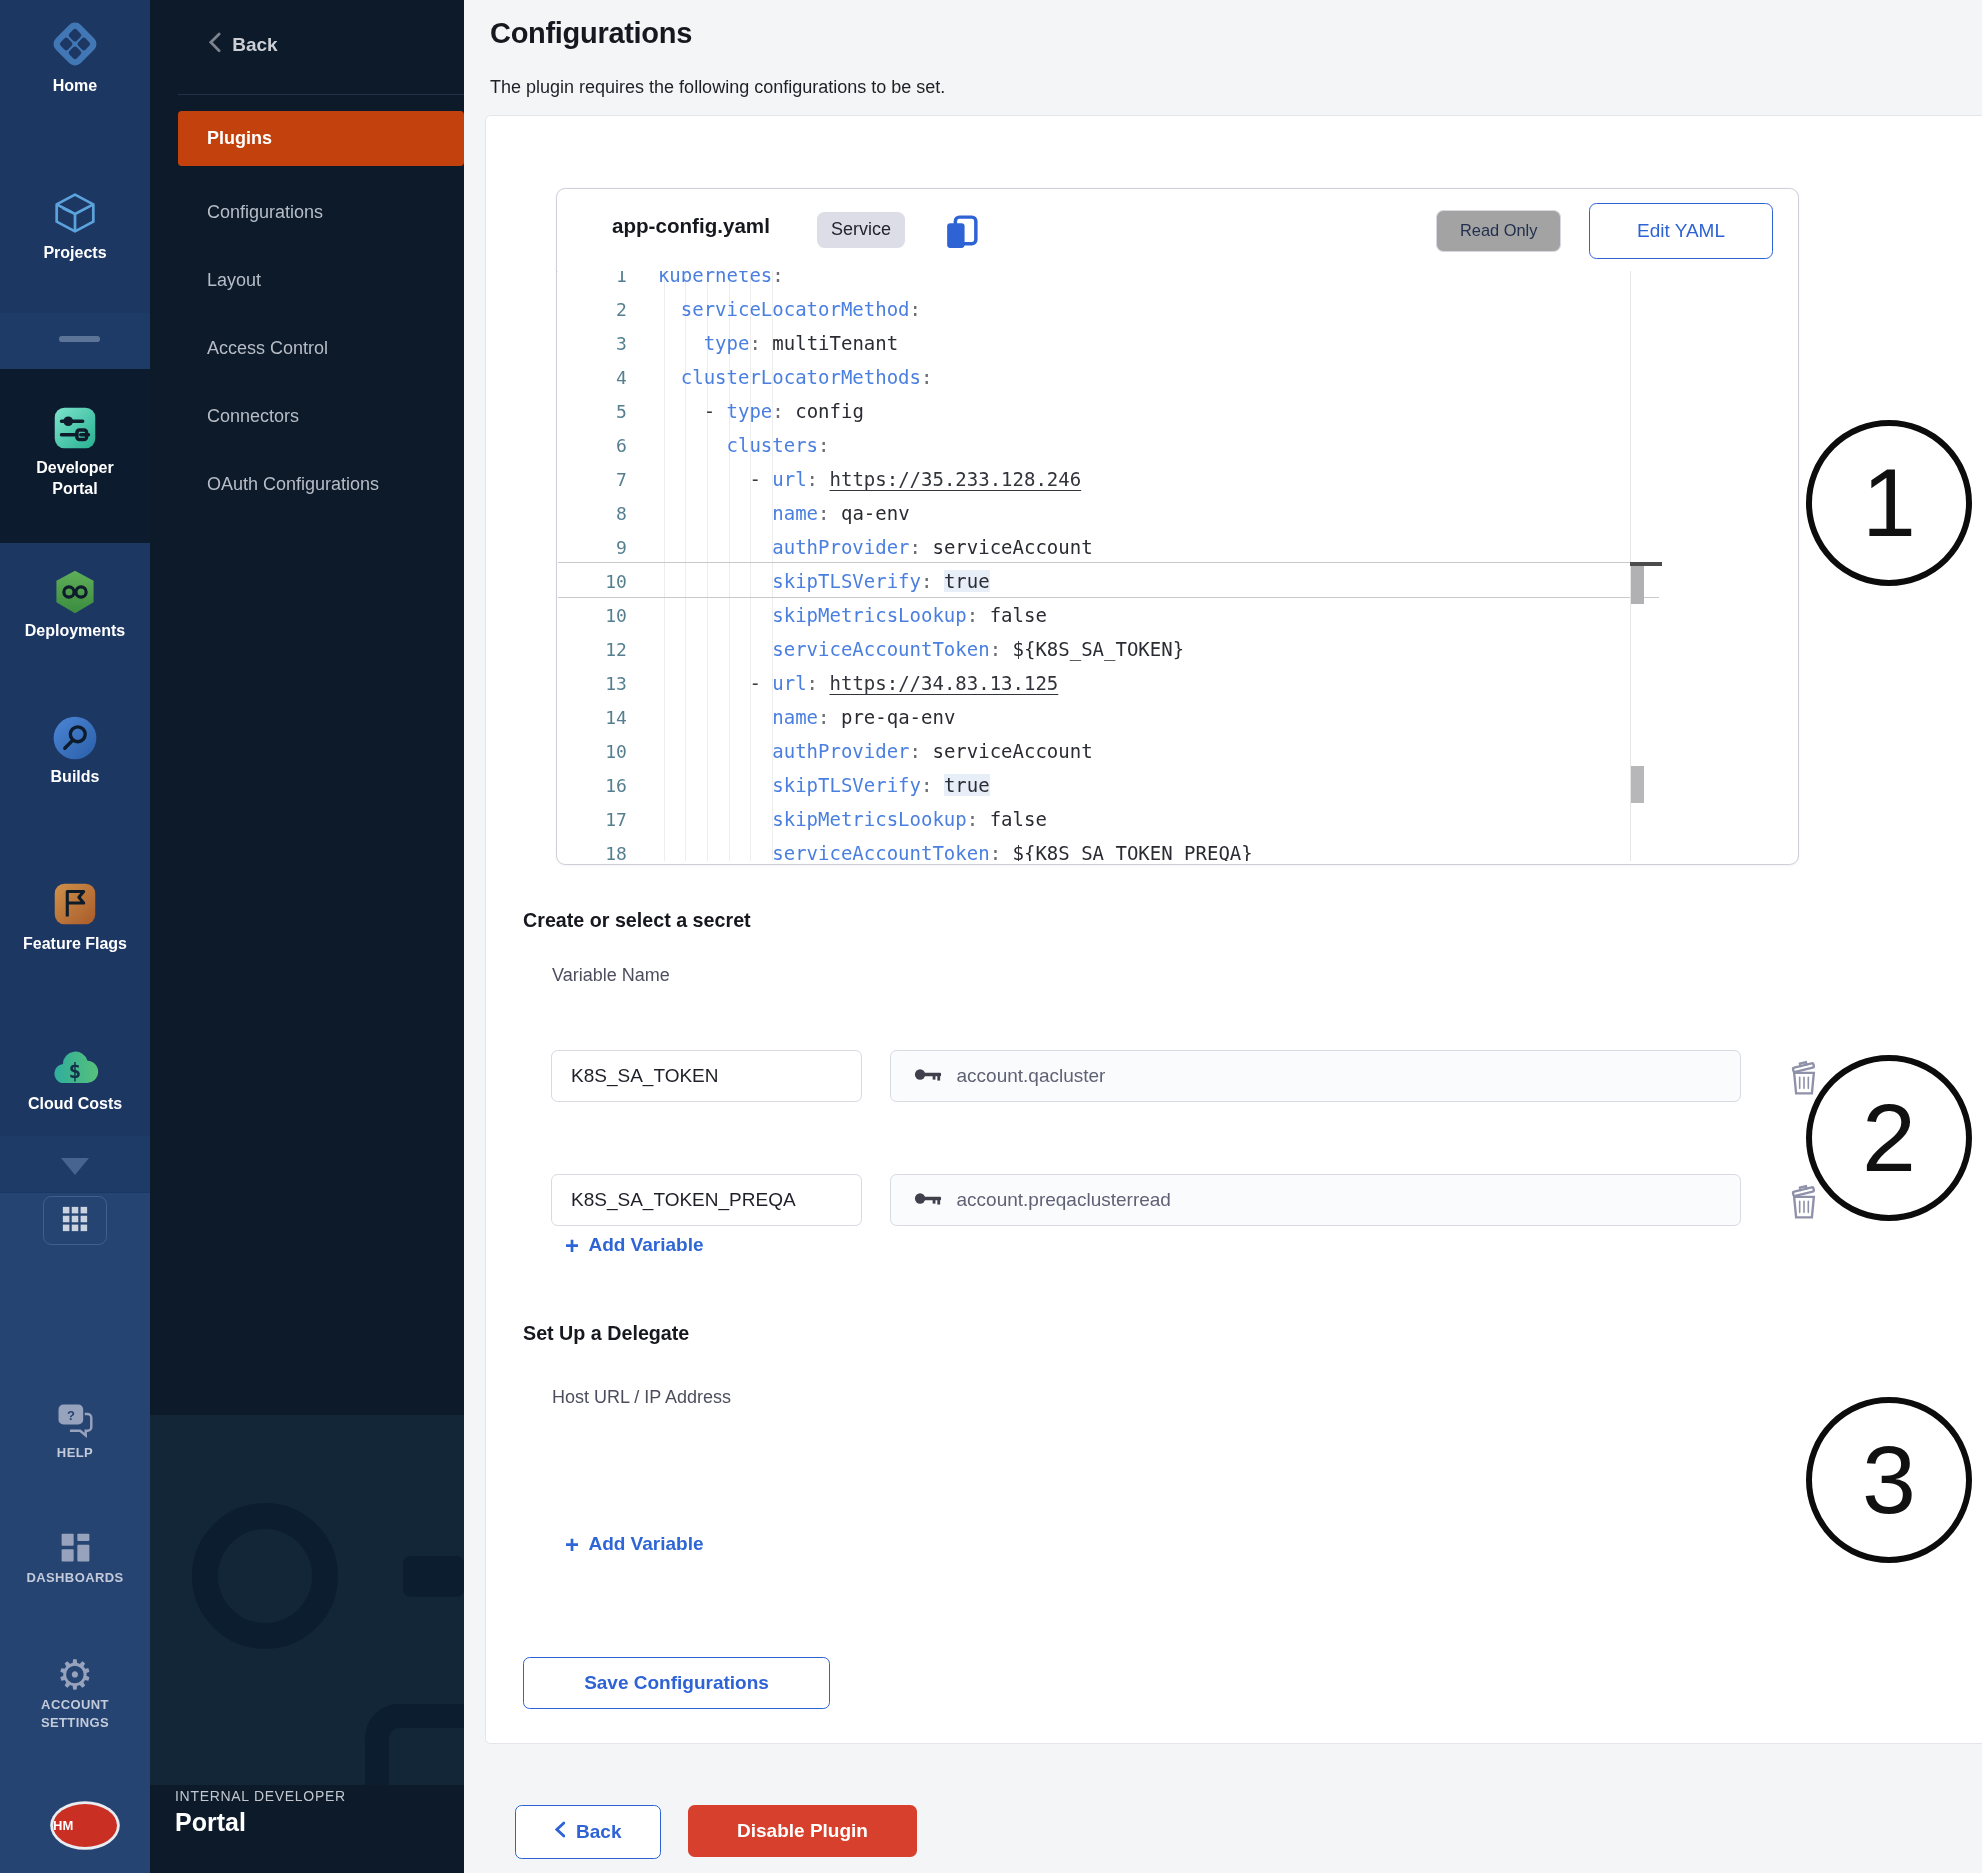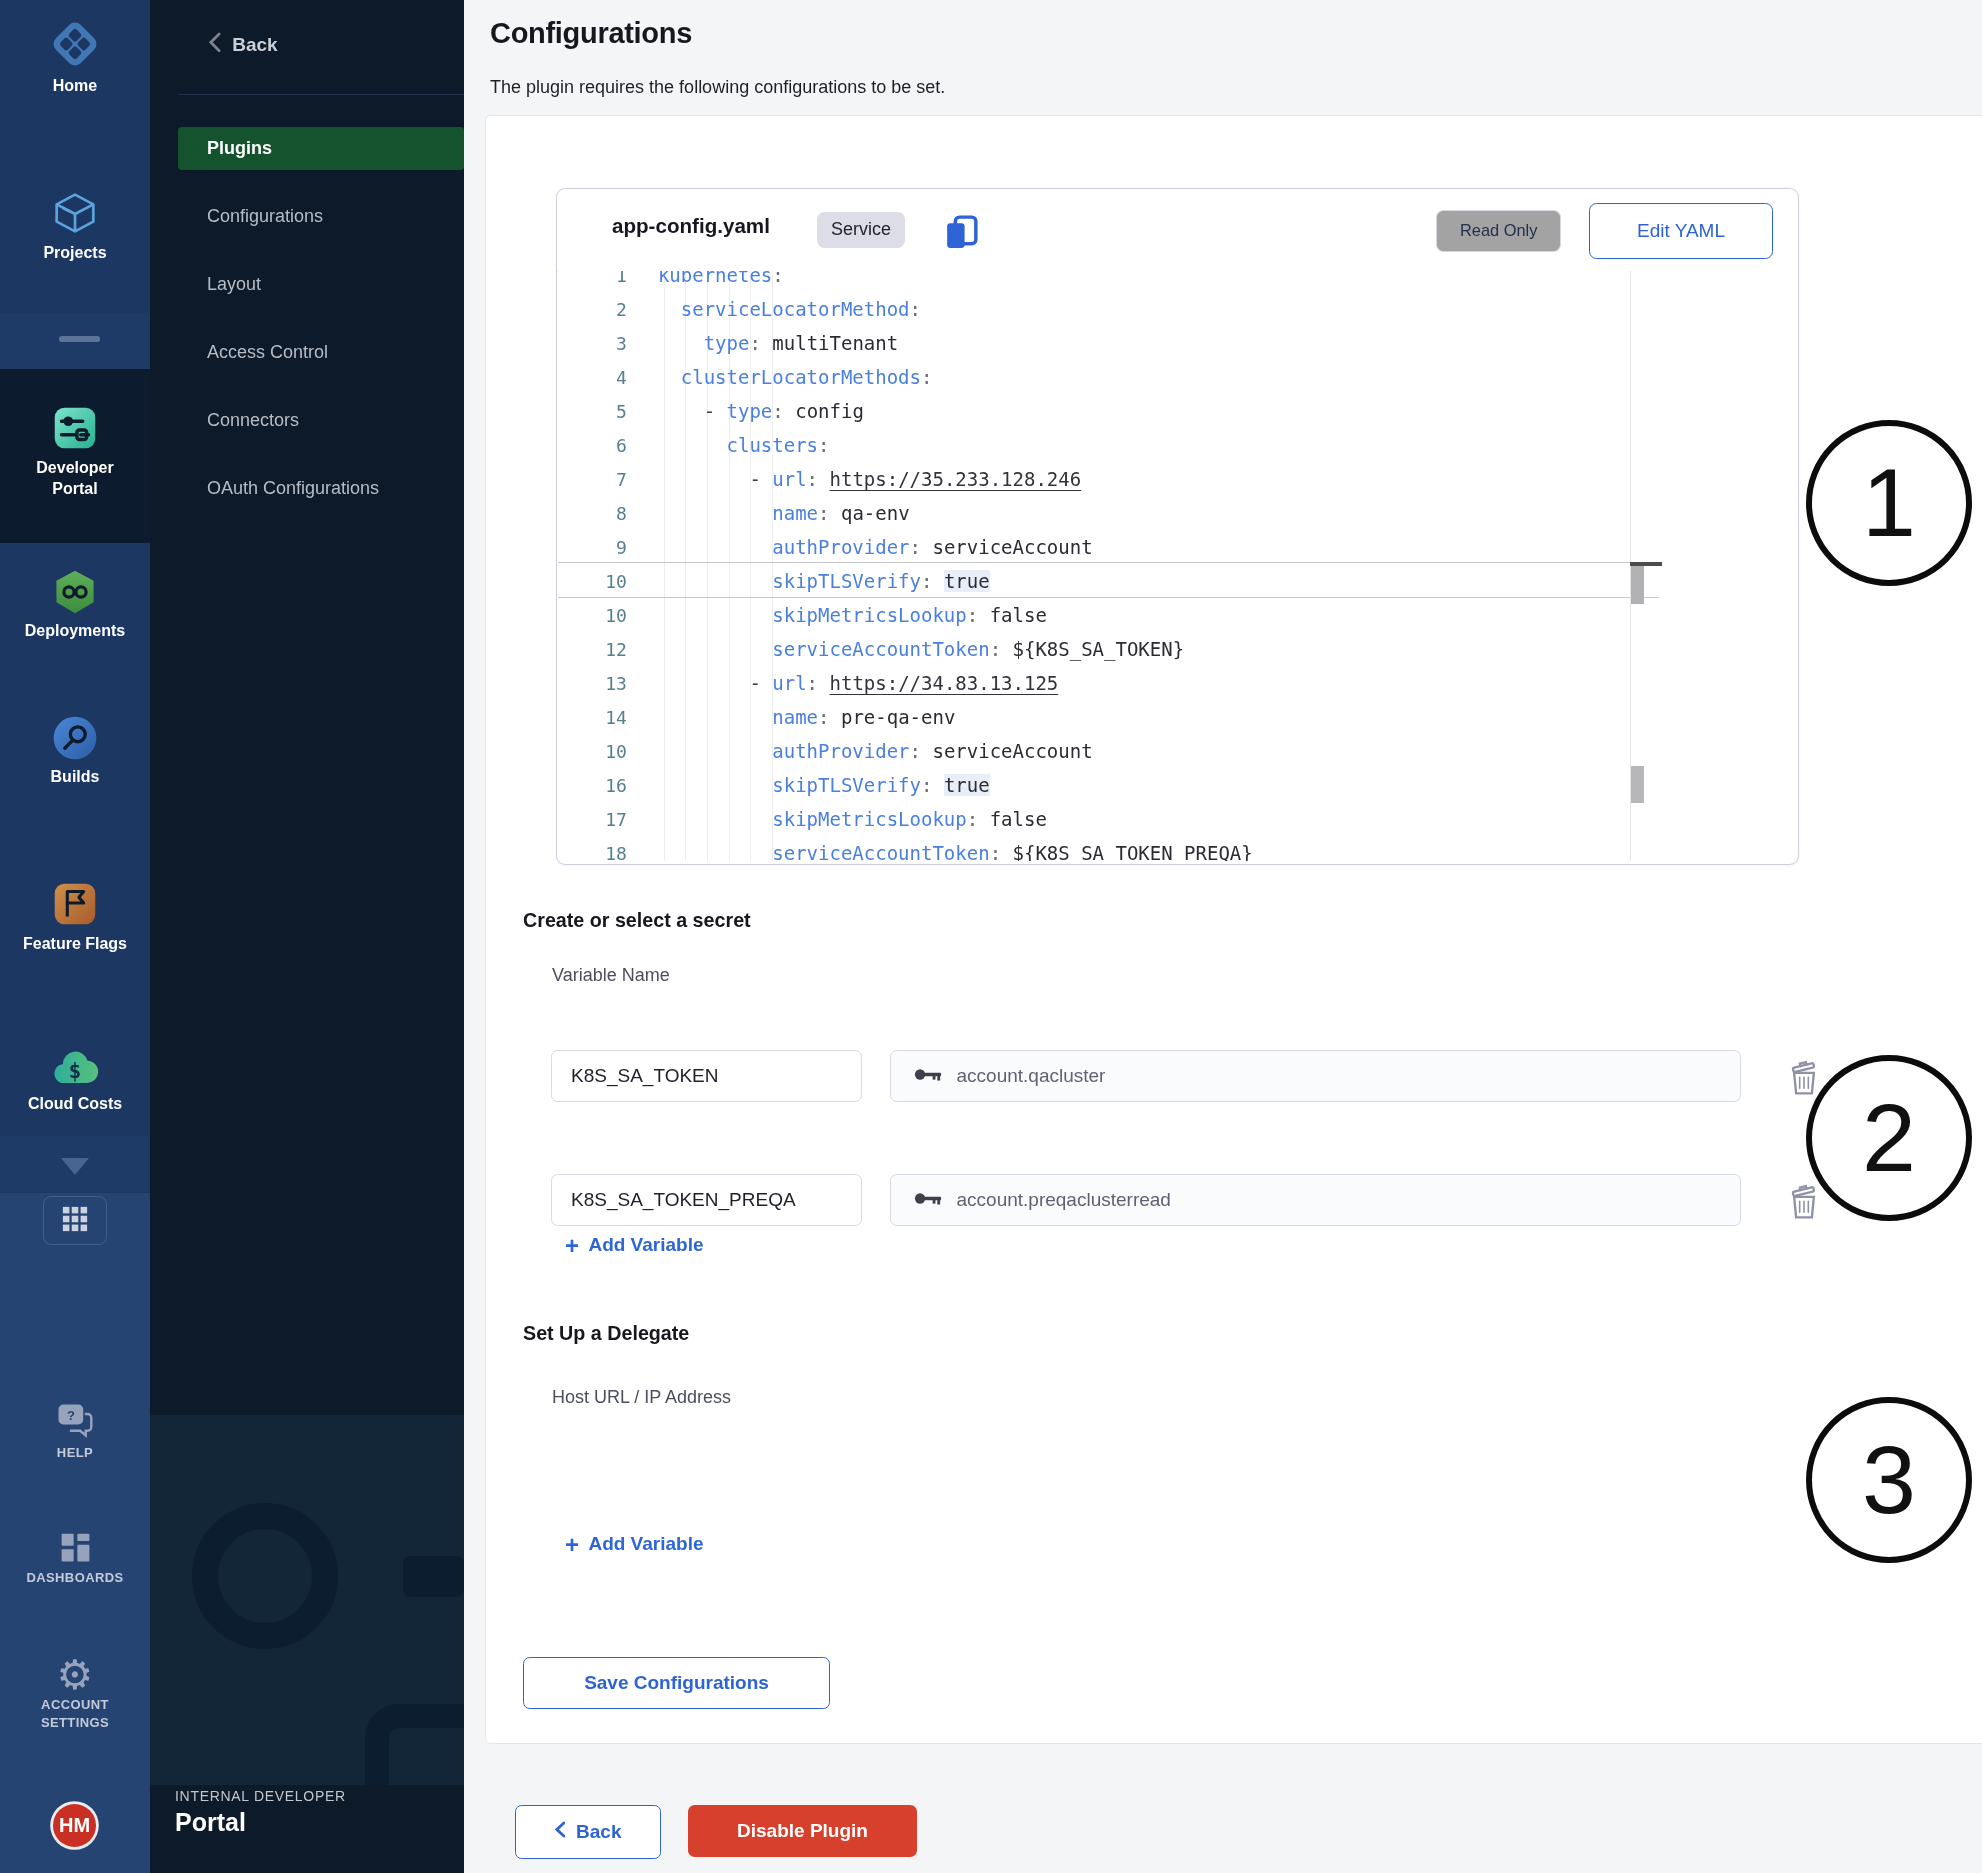--- a/index.html
+++ b/index.html
@@ -8,30 +8,30 @@
   .abs{position:absolute}
   
   #rail{left:0;top:0;width:150px;height:1874px;background:#1d3763}
   .rail-band{left:0;width:150px}
   .rail-item{left:0;width:150px;text-align:center;cursor:pointer}
   .rail-label{color:#fff;font-size:16px;font-weight:700;line-height:1.3}
   .rail-label-sm{color:#c3cbdb;font-size:13px;font-weight:700;letter-spacing:0.4px;line-height:1.35}
   .dash{left:59px;width:41px;height:5.6px;border-radius:2.8px;background:#5d7499}
   .tri{left:61px;width:0;height:0;border-left:14px solid transparent;border-right:14px solid transparent;border-top:17px solid #46648f}
   .gridbtn{left:43px;width:62px;height:47px;border:0.9px solid #41608f;border-radius:8.4px;display:flex;align-items:center;justify-content:center;cursor:pointer}
-  .avatar{left:53px;width:43px;height:43px;border-radius:50%;background:#c92f23;color:#fff;font-size:20px;font-weight:700;
-          display:flex;align-items:center;justify-content:center;box-shadow:0 0 0 2.8px rgba(255,255,255,.9)}
+  .avatar{left:53px;width:64px;height:43px;border-radius:50%;background:#c92f23;color:#fff;font-size:13px;font-weight:700;
+          display:flex;align-items:center;box-shadow:0 0 0 2.8px rgba(255,255,255,.9)}
   
   #nav2{left:150px;top:0;width:314px;height:1874px;background:#0c1a2a}
   .back-row{left:58px;top:32px;display:flex;align-items:center;gap:11.2px;cursor:pointer}
   .back-row span{color:#ccd0d6;font-size:19px;font-weight:700}
   .nav2-divider{left:28px;top:94px;width:286px;height:0.9px;background:#223148}
   #nav2-list{left:0;top:111px;width:314px}
   .nav2-item{height:68px;display:flex;align-items:center;padding-left:57px;color:#b7bdc6;font-size:18px;cursor:pointer}
-  .nav2-item.active{height:43px;margin:16px 0 12px 28px;padding-left:29px;background:#14532d;border-radius:3.7px;color:#fff;font-weight:700}
+  .nav2-item.active{height:55px;margin:0 0 12px 28px;padding-left:29px;background:#c2410c;border-radius:3.7px;color:#fff;font-weight:700}
   .decor{left:0;top:1415px;width:314px;height:370px;background:#122637;overflow:hidden}
   .n2foot-sm{left:25px;top:1788px;color:#c2c7cf;font-size:14px;letter-spacing:0.7px}
   .n2foot-big{left:25px;top:1808px;color:#fff;font-size:25px;font-weight:700}
   
   #main-title{left:490px;top:17px;font-size:29px;font-weight:700;color:#17181f;letter-spacing:-0.3px}
   #main-sub{left:490px;top:77px;font-size:18px;color:#1f2027}
   #sheet{left:485px;top:115px;width:1497px;height:1627px;background:#fff;border:0.9px solid #e5e6eb;border-right:none;border-radius:5.6px 0 0 5.6px}
   
   #yaml-card{left:70px;top:72px;width:1241px;height:675px;background:#fff;border:0.9px solid #ced0d9;border-radius:9.4px;box-shadow:0 0.9px 2.8px rgba(20,20,40,.05)}
   #yaml-file{left:55px;top:25px;font-size:20.6px;font-weight:700;color:#17181f}

